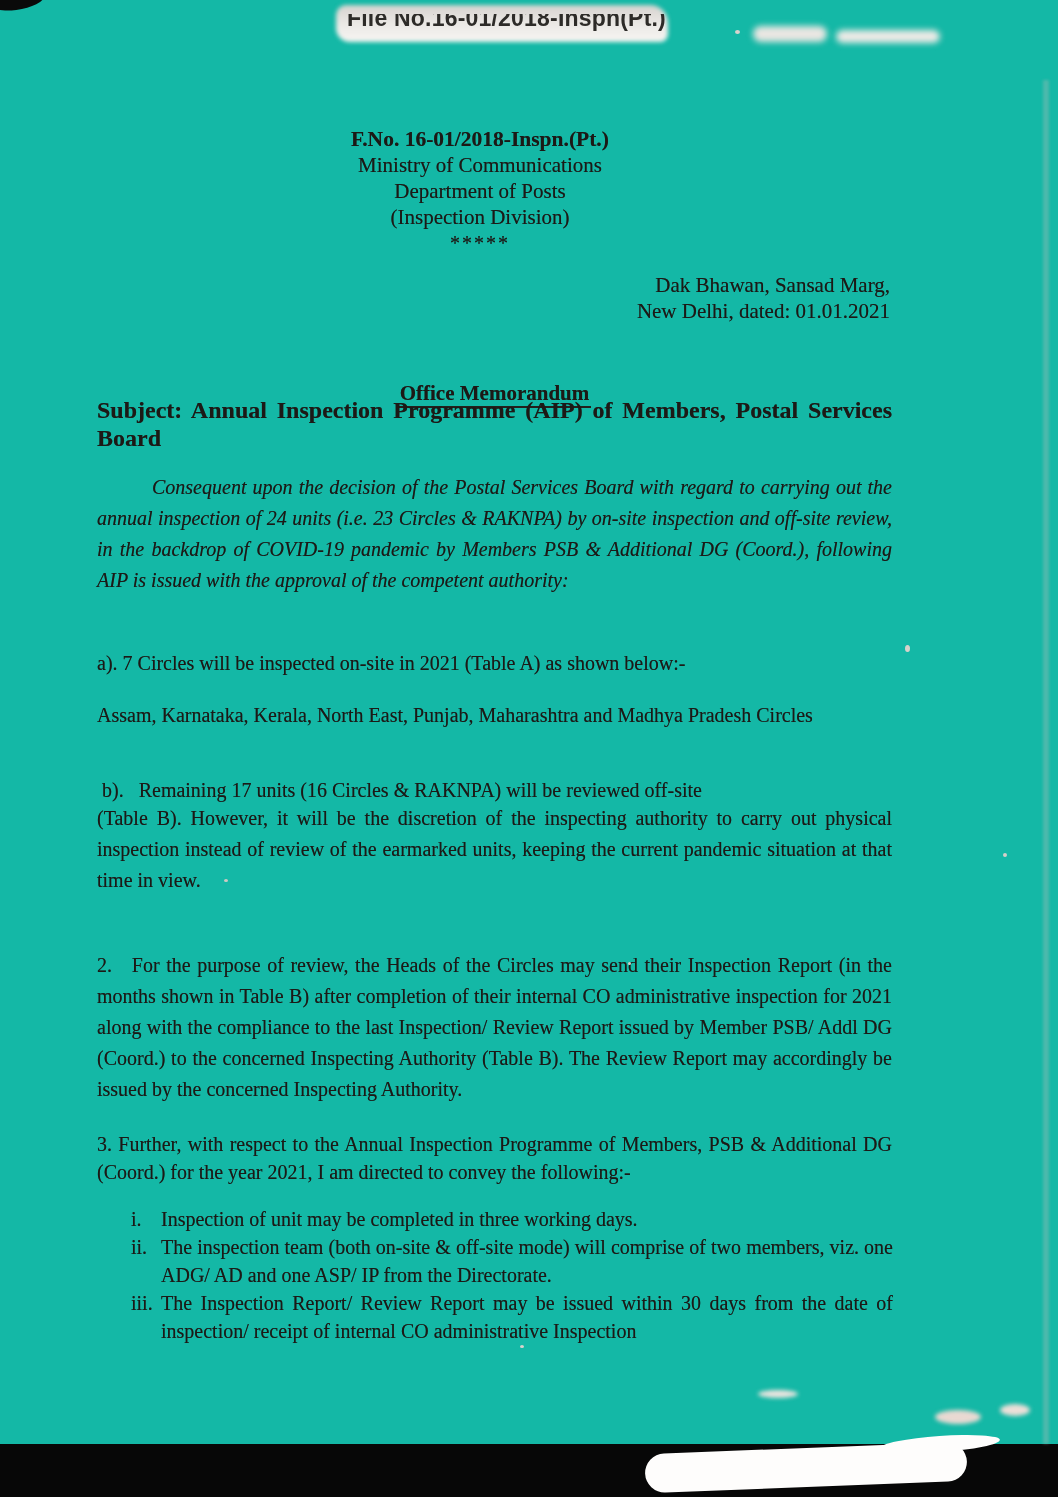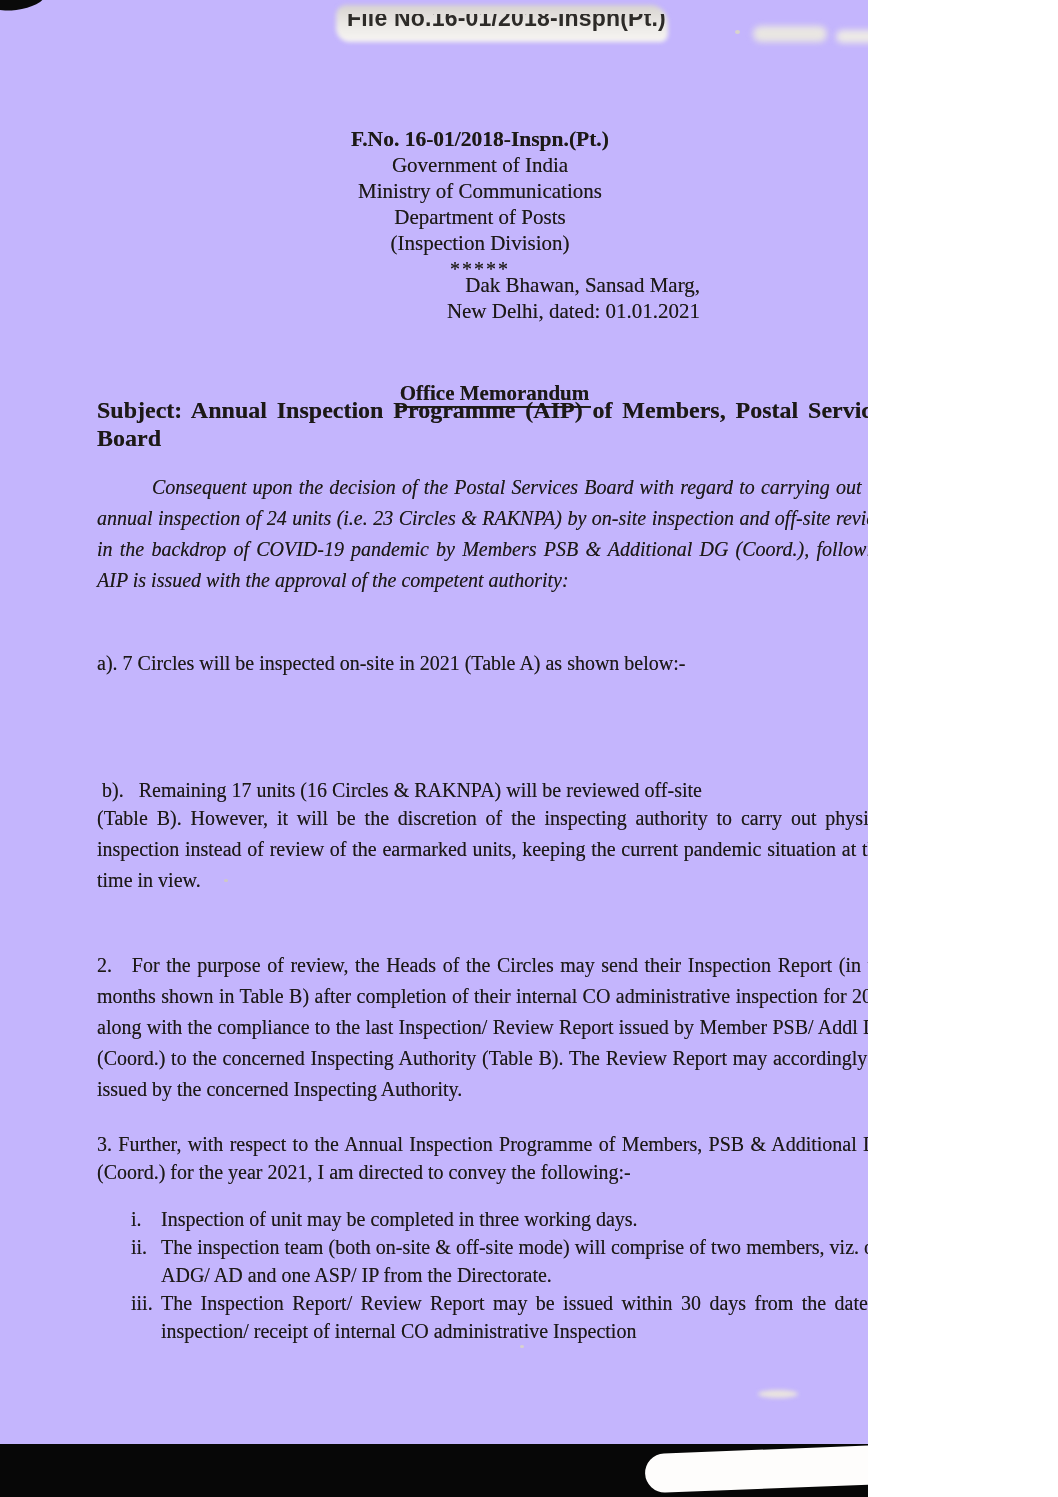--- a/index.html
+++ b/index.html
@@ -5,23 +5,23 @@
   html, body {
     margin: 0;
     padding: 0;
     width: 1058px;
     height: 1497px;
     overflow: hidden;
     background: #ffffff;
   }
   .page {
     position: relative;
-    width: 868px;
+    width: 1058px;
     height: 1497px;
-    background: #c4b5fd;
+    background: #14b8a6;
     font-family: "Liberation Serif", serif;
     color: #1c1916;
     overflow: hidden;
   }
   .ink { text-shadow: 0 0 0.6px rgba(30,26,22,0.55); }
 
   
   .corner-mark {
     position: absolute;
     left: -14px; top: -11px;
@@ -199,21 +199,20 @@
 
   <div class="banner-smudge"></div>
   <div class="banner-smudge2"></div>
   <div class="banner-smudge3"></div>
   <div class="banner-clip">
     <span>File No.16-01/2018-Inspn(Pt.)</span>
   </div>
 
   <div class="letterhead ink">
     <div class="fno">F.No. 16-01/2018-Inspn.(Pt.)</div>
-    <div>Government of India</div>
     <div>Ministry of Communications</div>
     <div>Department of Posts</div>
     <div>(Inspection Division)</div>
     <div class="stars">*****</div>
   </div>
 
   <div class="dateline ink">
     <div>Dak Bhawan, Sansad Marg,</div>
     <div>New Delhi, dated: 01.01.2021</div>
   </div>
@@ -223,20 +222,21 @@
   </div>
 
   <div class="subject ink">
     <div class="j-stretch">Subject: Annual Inspection Programme (AIP) of Members, Postal Services Board</div>
   </div>
 
   <div class="para ink pos-p1">Consequent upon the decision of the Postal Services Board with regard to carrying out the annual inspection of 24 units (i.e. 23 Circles &amp; RAKNPA) by on-site inspection and off-site review, in the backdrop of COVID-19 pandemic by Members PSB &amp; Additional DG (Coord.), following AIP is issued with the approval of the competent authority:</div>
 
   <div class="para ink pos-a">a). 7 Circles will be inspected on-site in 2021 (Table A) as shown below:-</div>
 
+  <div class="para ink pos-circles">Assam, Karnataka, Kerala, North East, Punjab, Maharashtra and Madhya Pradesh Circles</div>
 
   <div class="para ink pos-b pre"> b).   Remaining 17 units (16 Circles &amp; RAKNPA) will be reviewed off-site</div>
 
   <div class="para ink pos-tb">(Table B). However, it will be the discretion of the inspecting authority to carry out physical inspection instead of review of the earmarked units, keeping the current pandemic situation at that time in view.</div>
 
   <div class="para ink pos-p2 pre">2.   For the purpose of review, the Heads of the Circles may send their Inspection Report (in the months shown in Table B) after completion of their internal CO administrative inspection for 2021 along with the compliance to the last Inspection/ Review Report issued by Member PSB/ Addl DG (Coord.) to the concerned Inspecting Authority (Table B). The Review Report may accordingly be issued by the concerned Inspecting Authority.</div>
 
   <div class="para ink pos-p3">3. Further, with respect to the Annual Inspection Programme of Members, PSB &amp; Additional DG (Coord.) for the year 2021, I am directed to convey the following:-</div>
 
   <div class="sublist ink">

